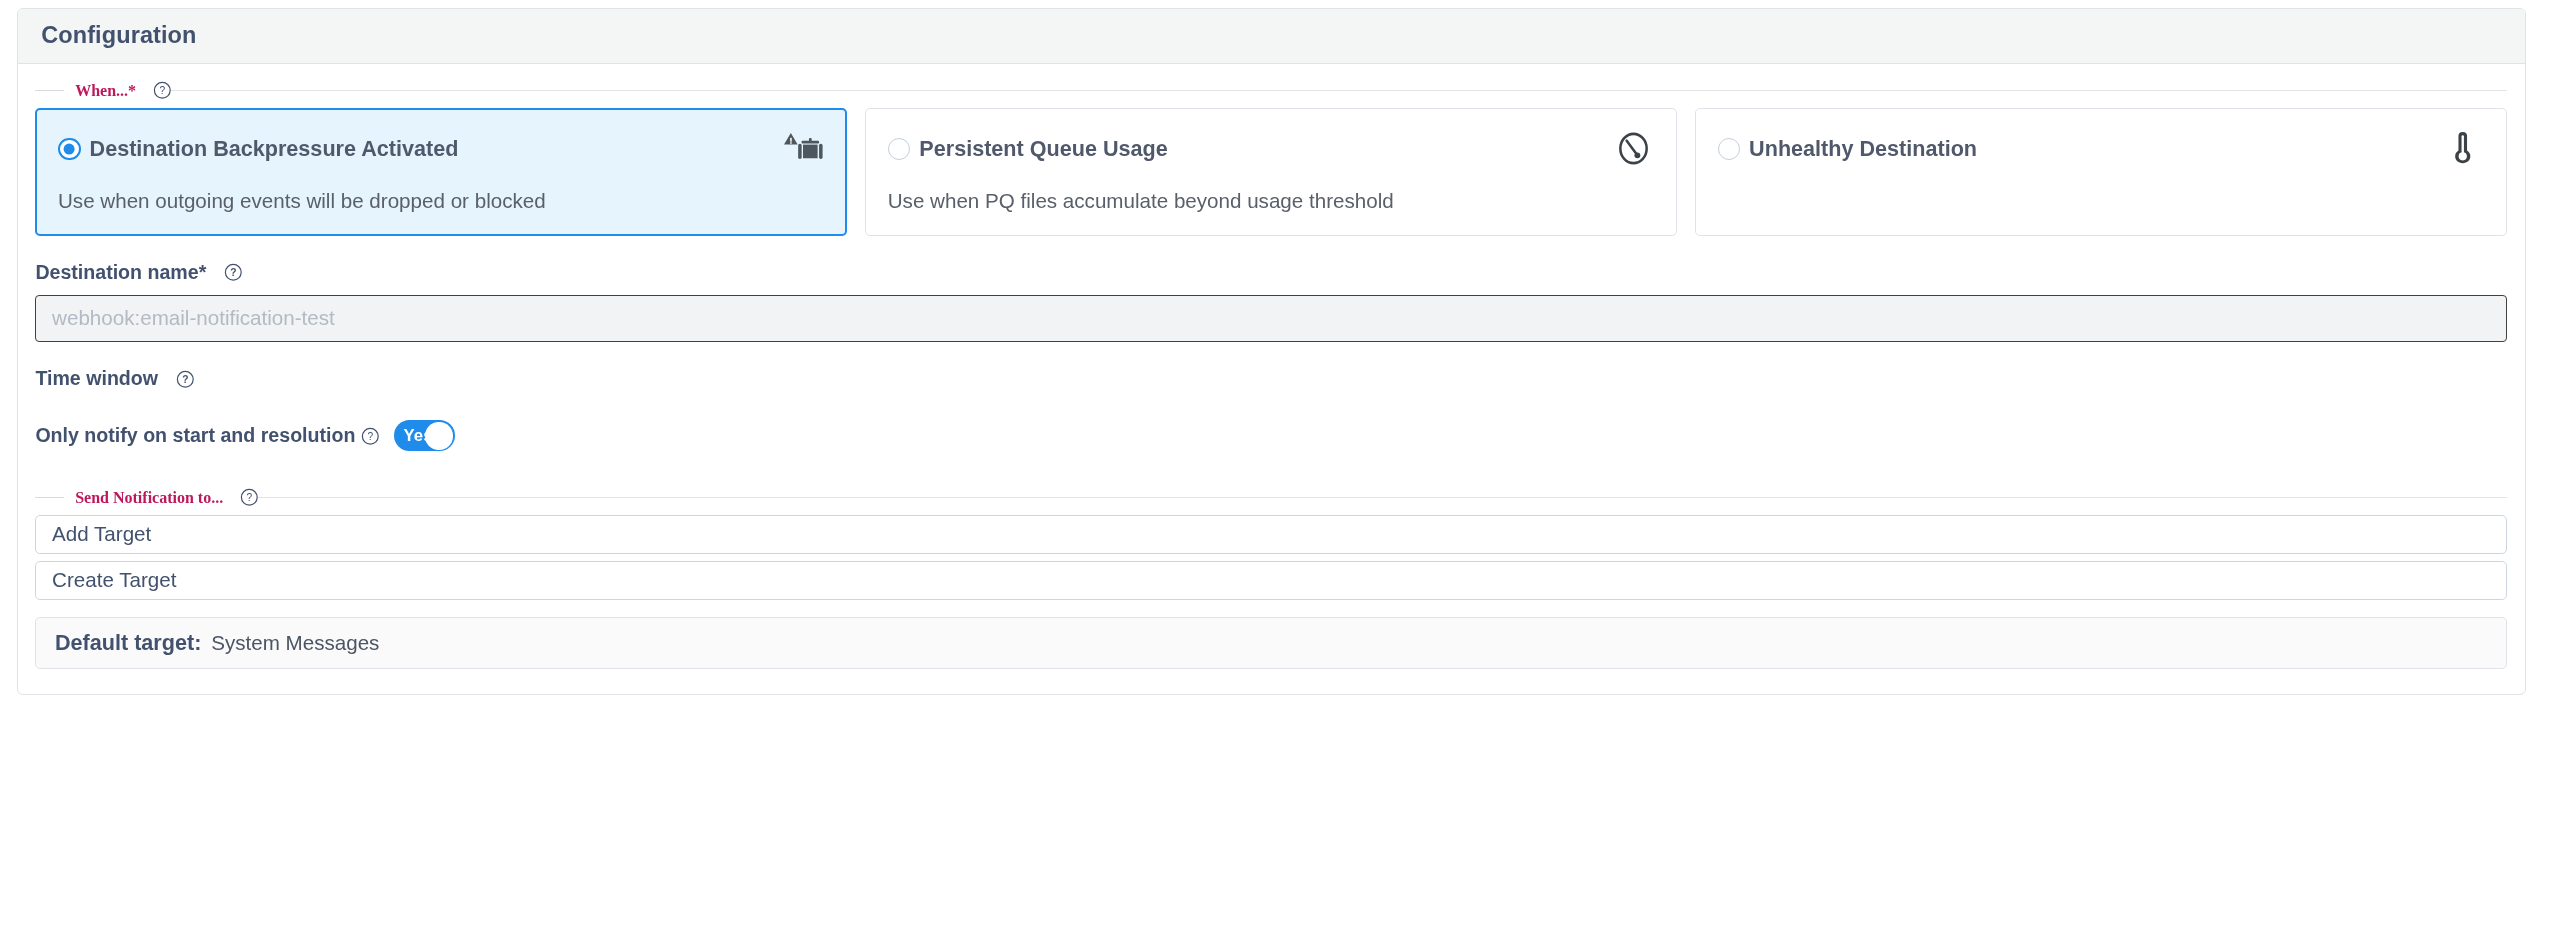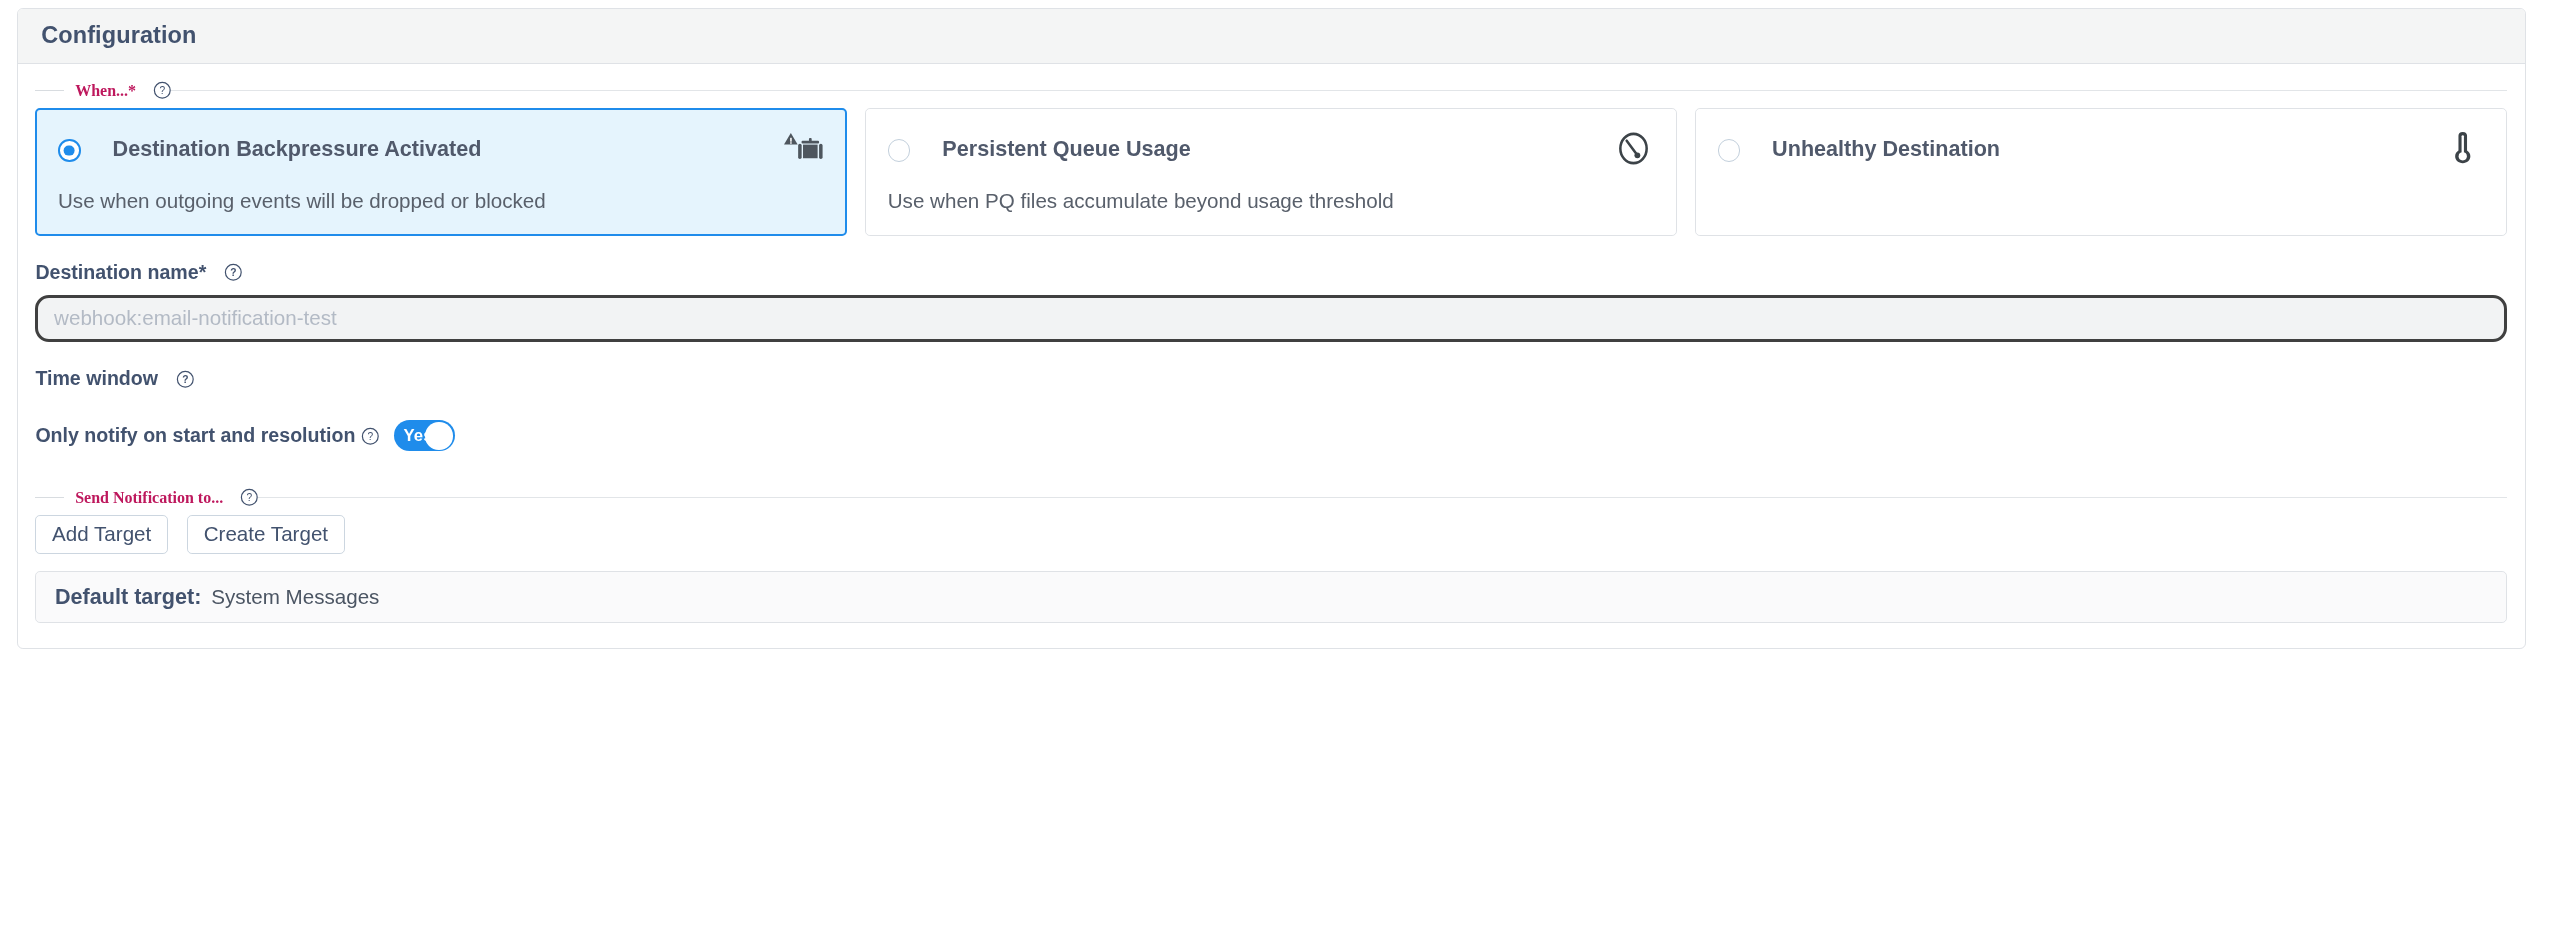--- a/index.html
+++ b/index.html
@@ -106,22 +106,22 @@
     padding: 20.6px 20.6px 20.6px 20.6px;
   }
   .card-top {
     display: flex;
     align-items: center;
     justify-content: space-between;
     gap: 11.8px;
   }
   .card-label-wrap {
     display: flex;
-    align-items: flex-end;
-    gap: 32px;
+    align-items: center;
+    gap: 9px;
   }
   .radio {
     width: 22.6px;
     height: 22.6px;
     border-radius: 50%;
     border: 1px solid #c3d0dc;
     background: #ffffff;
     flex: 0 0 auto;
     position: relative;
   }
@@ -168,22 +168,22 @@
     align-items: center;
     font-size: 19.6px;
     font-weight: bold;
     color: #42526e;
     margin-bottom: 10.8px;
     gap: 12px;
   }
   .text-input {
     width: 100%;
     height: 47px;
-    border: 3px solid #404040;
-    border-radius: 14px;
+    border: 1px solid #404040;
+    border-radius: 4px;
     background: #fafbfd;
     font-family: "Liberation Sans", sans-serif;
     font-size: 20.6px;
     color: #42526e;
     padding: 0 15.7px;
     outline: none;
   }
   .text-input.disabled {
     background: #f2f3f4;
     color: #b3bac5;
@@ -227,22 +227,23 @@
     width: 27.5px;
     height: 27.5px;
     border-radius: 50%;
     background: #ffffff;
   }
 
   
   .notif-section { margin-top: 37px; }
   .btn-row {
     display: flex;
-    gap: 19px;
+    gap: 7px;
     margin-top: 4.9px;
+    flex-direction: column;
   }
   .btn {
     height: 39px;
     padding: 0 15.7px;
     border: 1px solid #ccd6e0;
     border-radius: 4.9px;
     background: #ffffff;
     font-family: "Liberation Sans", sans-serif;
     font-size: 20.6px;
     color: #42526e;

